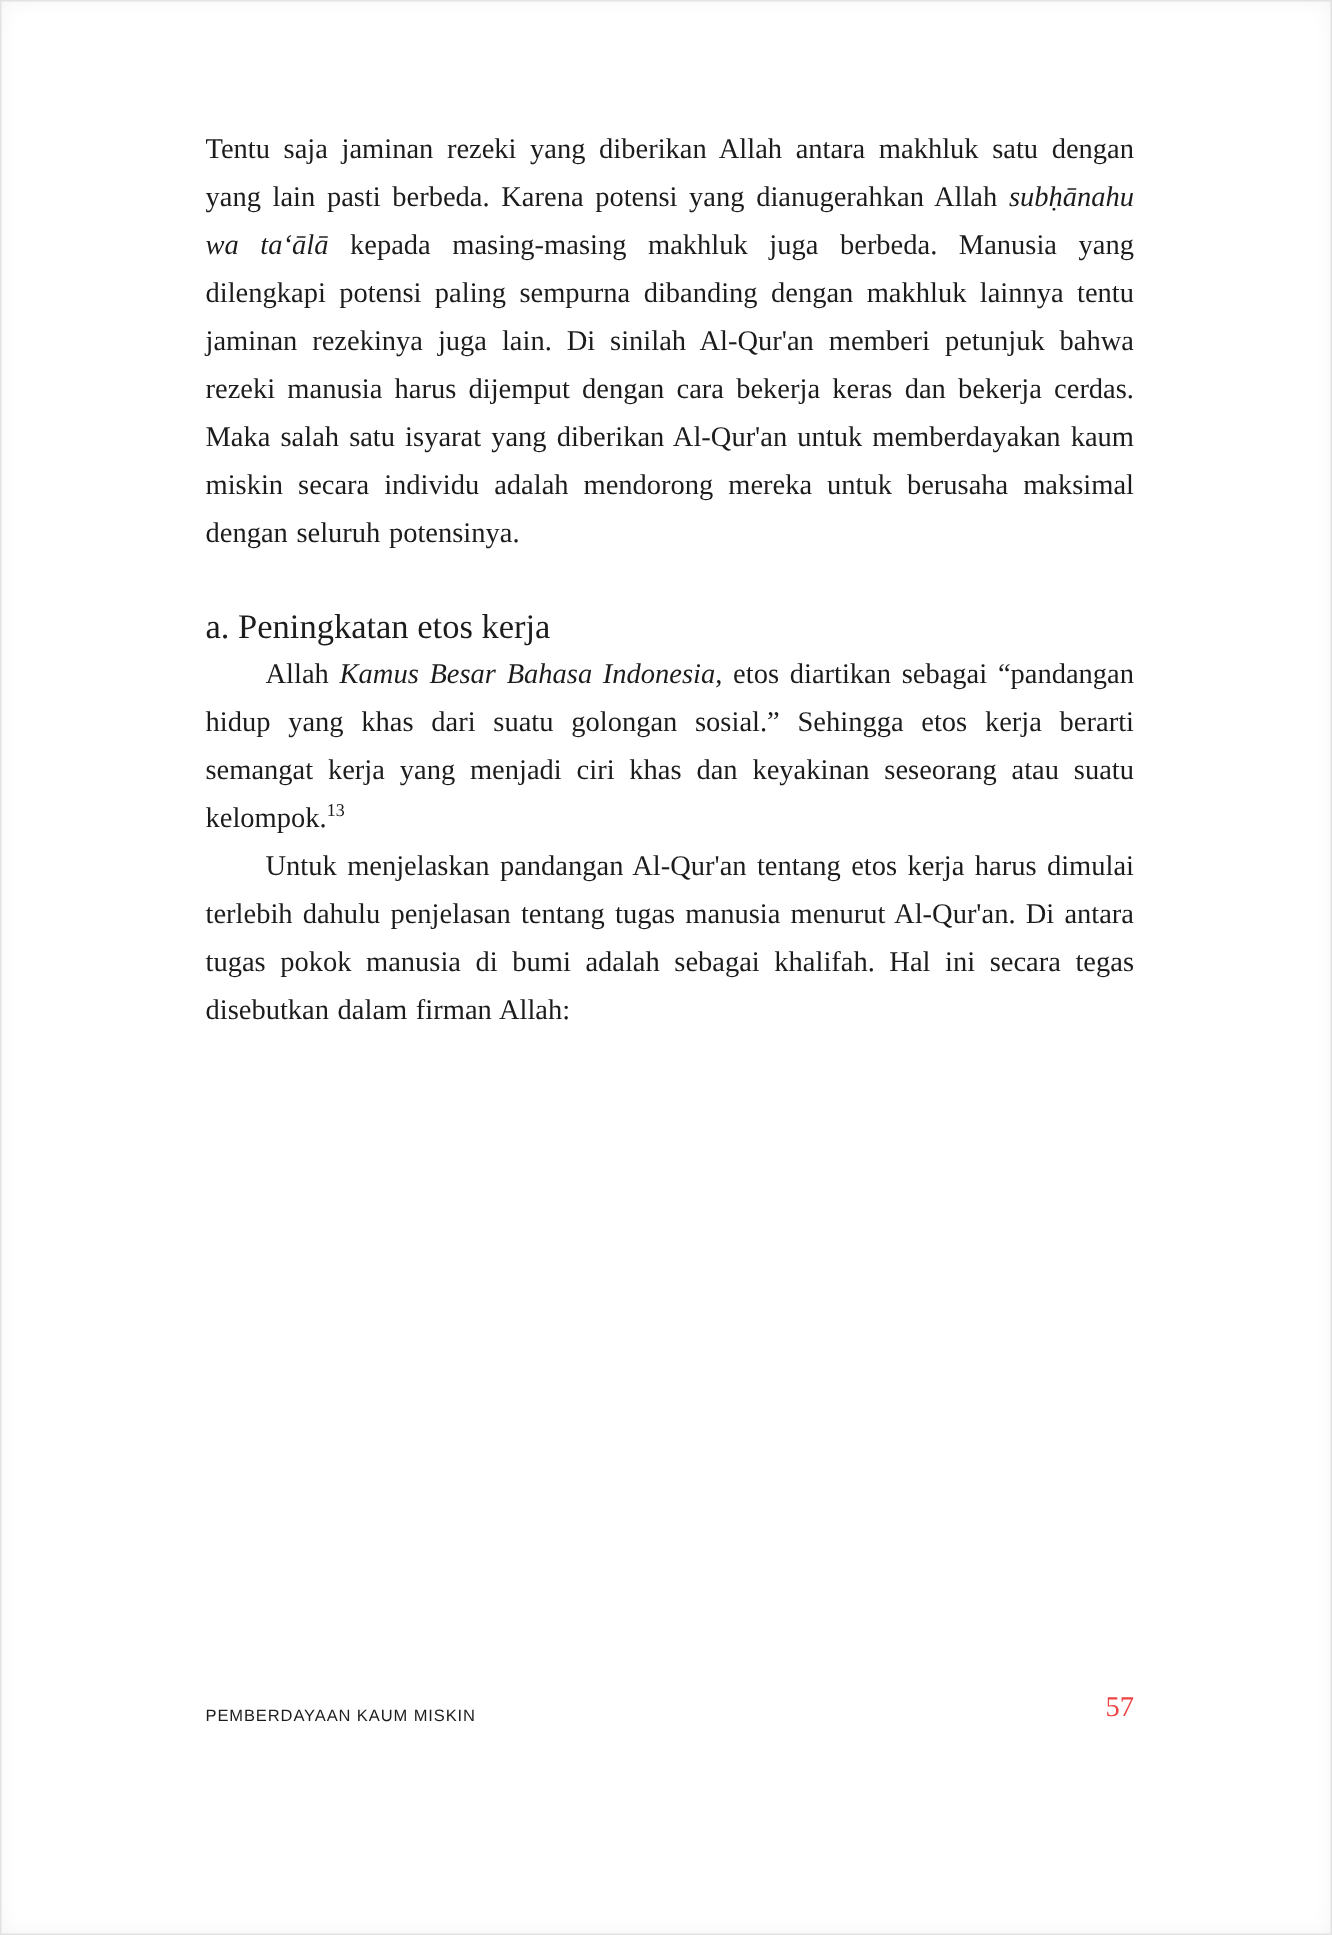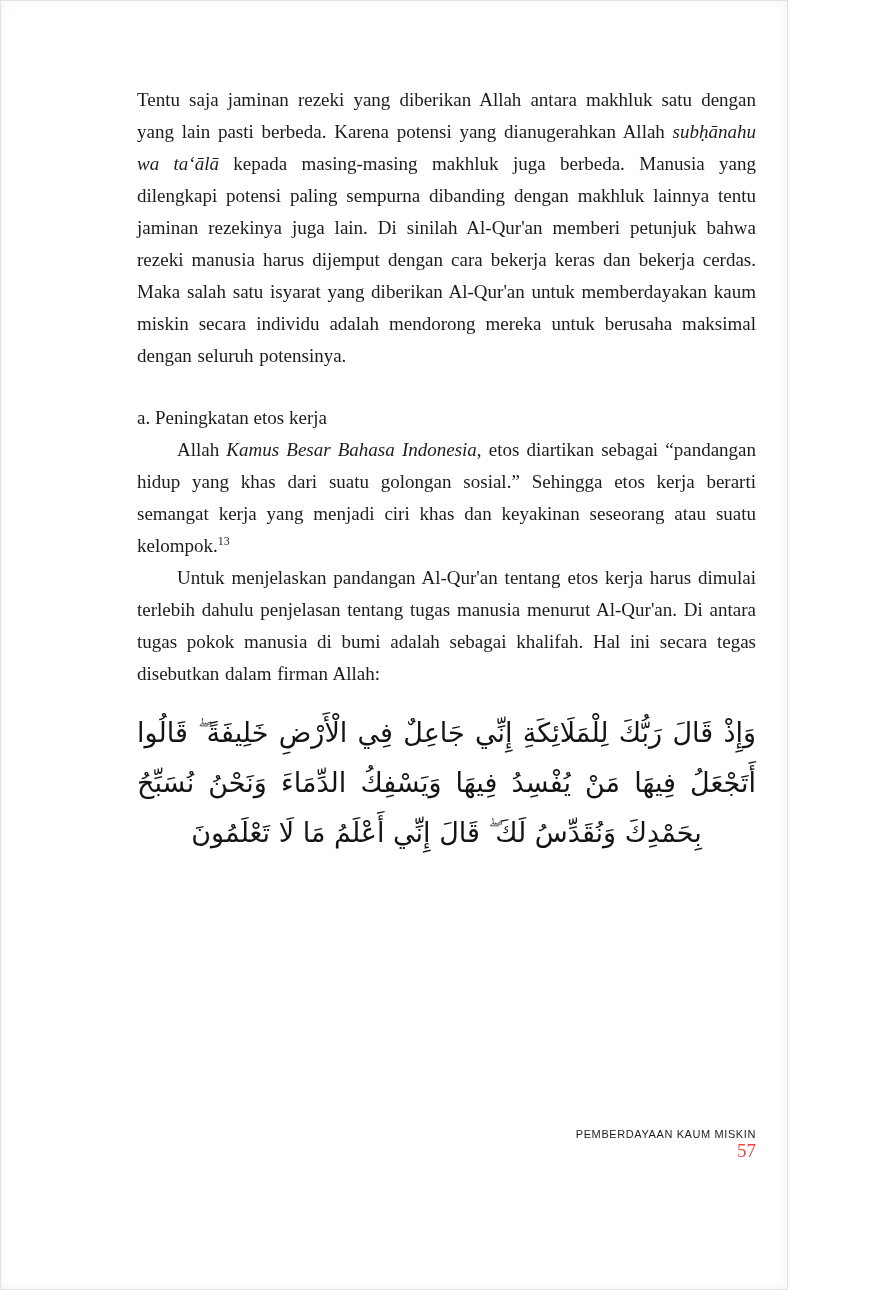--- a/index.html
+++ b/index.html
@@ -2,21 +2,21 @@
 <html><head>
 <meta charset="utf-8">
 <style>
   html, body {
     margin: 0;
     padding: 0;
     background: #ffffff;
   }
   .page {
     position: relative;
-    width: 788px;
+    width: 888px;
     height: 1290px;
     background: #ffffff;
     box-shadow: inset 0 0 0 1px #e2e2e2, inset 0 0 14px rgba(0,0,0,0.05);
     overflow: hidden;
     font-family: "Liberation Serif", "DejaVu Serif", serif;
     color: #1c1c1c;
   }
   .content {
     position: absolute;
     left: 137px;
@@ -31,21 +31,21 @@
     word-spacing: 1px;
   }
   .para.indent {
     text-indent: 40px;
   }
   .para i {
     font-style: italic;
   }
   .subheading {
     margin: 30px 0 0 0;
-    font-size: 19px;
+    font-size: 23px;
     line-height: 32px;
     text-align: left;
   }
   sup.footnote-ref {
     font-size: 12px;
     line-height: 0;
     vertical-align: super;
   }
   .arabic-verse {
     margin: 18px 0 0 0;
@@ -58,21 +58,20 @@
     color: #141414;
   }
   .footer {
     position: absolute;
     left: 137px;
     top: 1128px;
     width: 619px;
     display: flex;
     justify-content: space-between;
     align-items: flex-end;
-    flex-direction: column;
   }
   .running-title {
     font-family: "Liberation Sans", "DejaVu Sans", sans-serif;
     font-size: 11px;
     letter-spacing: 0.6px;
     color: #1c1c1c;
   }
   .page-number {
     font-family: "Liberation Serif", "DejaVu Serif", serif;
     font-size: 19px;
@@ -88,21 +87,20 @@
 
     <p class="para"><span>Tentu saja jaminan rezeki yang diberikan Allah antara makhluk satu dengan yang lain pasti berbeda. Karena potensi yang dianugerahkan Allah </span><i>subḥānahu wa ta‘ālā</i><span> kepada masing-masing makhluk juga berbeda. Manusia yang dilengkapi potensi paling sempurna dibanding dengan makhluk lainnya tentu jaminan rezekinya juga lain. Di sinilah Al-Qur'an memberi petunjuk bahwa rezeki manusia harus dijemput dengan cara bekerja keras dan bekerja cerdas. Maka salah satu isyarat yang diberikan Al-Qur'an untuk memberdayakan kaum miskin secara individu adalah mendorong mereka untuk berusaha maksimal dengan seluruh potensinya.</span></p>
 
 
     <p class="subheading">a. Peningkatan etos kerja</p>
 
     <p class="para indent"><span>Allah </span><i>Kamus Besar Bahasa Indonesia</i><span>, etos diartikan sebagai “pandangan hidup yang khas dari suatu golongan sosial.” Sehingga etos kerja berarti semangat kerja yang menjadi ciri khas dan keyakinan seseorang atau suatu kelompok.</span><sup class="footnote-ref">13</sup></p>
 
     <p class="para indent">Untuk menjelaskan pandangan Al-Qur'an tentang etos kerja harus dimulai terlebih dahulu penjelasan tentang tugas manusia menurut Al-Qur'an. Di antara tugas pokok manusia di bumi adalah sebagai khalifah. Hal ini secara tegas disebutkan dalam firman Allah:</p>
 
-    <p class="arabic-verse">وَإِذْ قَالَ رَبُّكَ لِلْمَلَائِكَةِ إِنِّي جَاعِلٌ فِي الْأَرْضِ خَلِيفَةً ۖ قَالُوا أَتَجْعَلُ فِيهَا مَنْ يُفْسِدُ فِيهَا وَيَسْفِكُ الدِّمَاءَ وَنَحْنُ نُسَبِّحُ بِحَمْدِكَ وَنُقَدِّسُ لَكَ ۖ قَالَ إِنِّي أَعْلَمُ مَا لَا تَعْلَمُونَ</p>
 
   </div>
 
   <div class="footer">
     <span class="running-title">PEMBERDAYAAN KAUM MISKIN</span>
     <span class="page-number">57</span>
   </div>
 
 </div>
 

